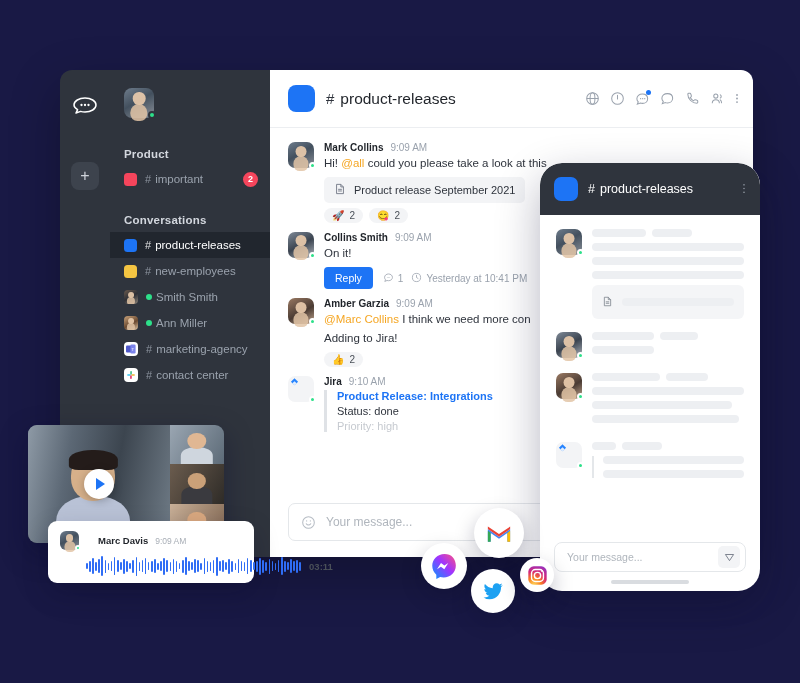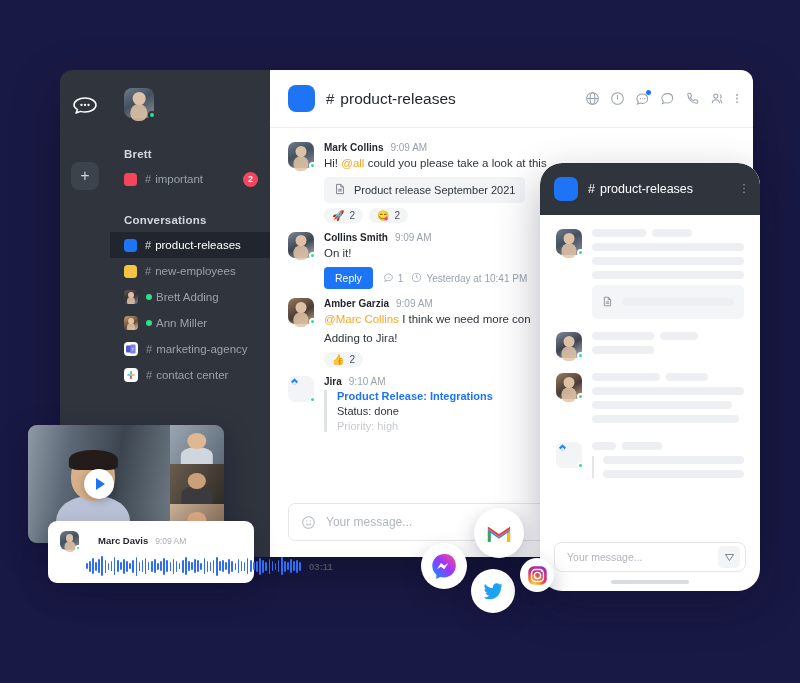--- a/index.html
+++ b/index.html
@@ -269,21 +269,21 @@
 
   <div class="sidebar">
     <div class="me-avatar">
       <span class="ph pA">
         <span class="faceHead"></span>
           <span class="faceTop"></span>
       </span>
       <span class="dot-online"></span>
     </div>
 
-    <div class="side-label">Brett</div>
+    <div class="side-label">Product</div>
 
     <div class="side-row">
       <span class="sq" style="background:#f5455c"></span>
       <span class="hashtxt">
         <span class="hashmark">#</span>
         <span>important</span>
       </span>
       <span class="badge">2</span>
     </div>
 
@@ -305,21 +305,21 @@
       </span>
     </div>
 
     <div class="side-row">
       <span class="av-sm pB">
           <span class="faceHead"></span>
           <span class="faceTop"></span>
         </span>
       <span class="hashtxt">
         <span class="mini-dot"></span>
-        <span>Brett Adding</span>
+        <span>Smith Smith</span>
       </span>
     </div>
 
     <div class="side-row">
       <span class="av-sm pE">
           <span class="faceHead"></span>
           <span class="faceTop"></span>
         </span>
       <span class="hashtxt">
         <span class="mini-dot"></span>

